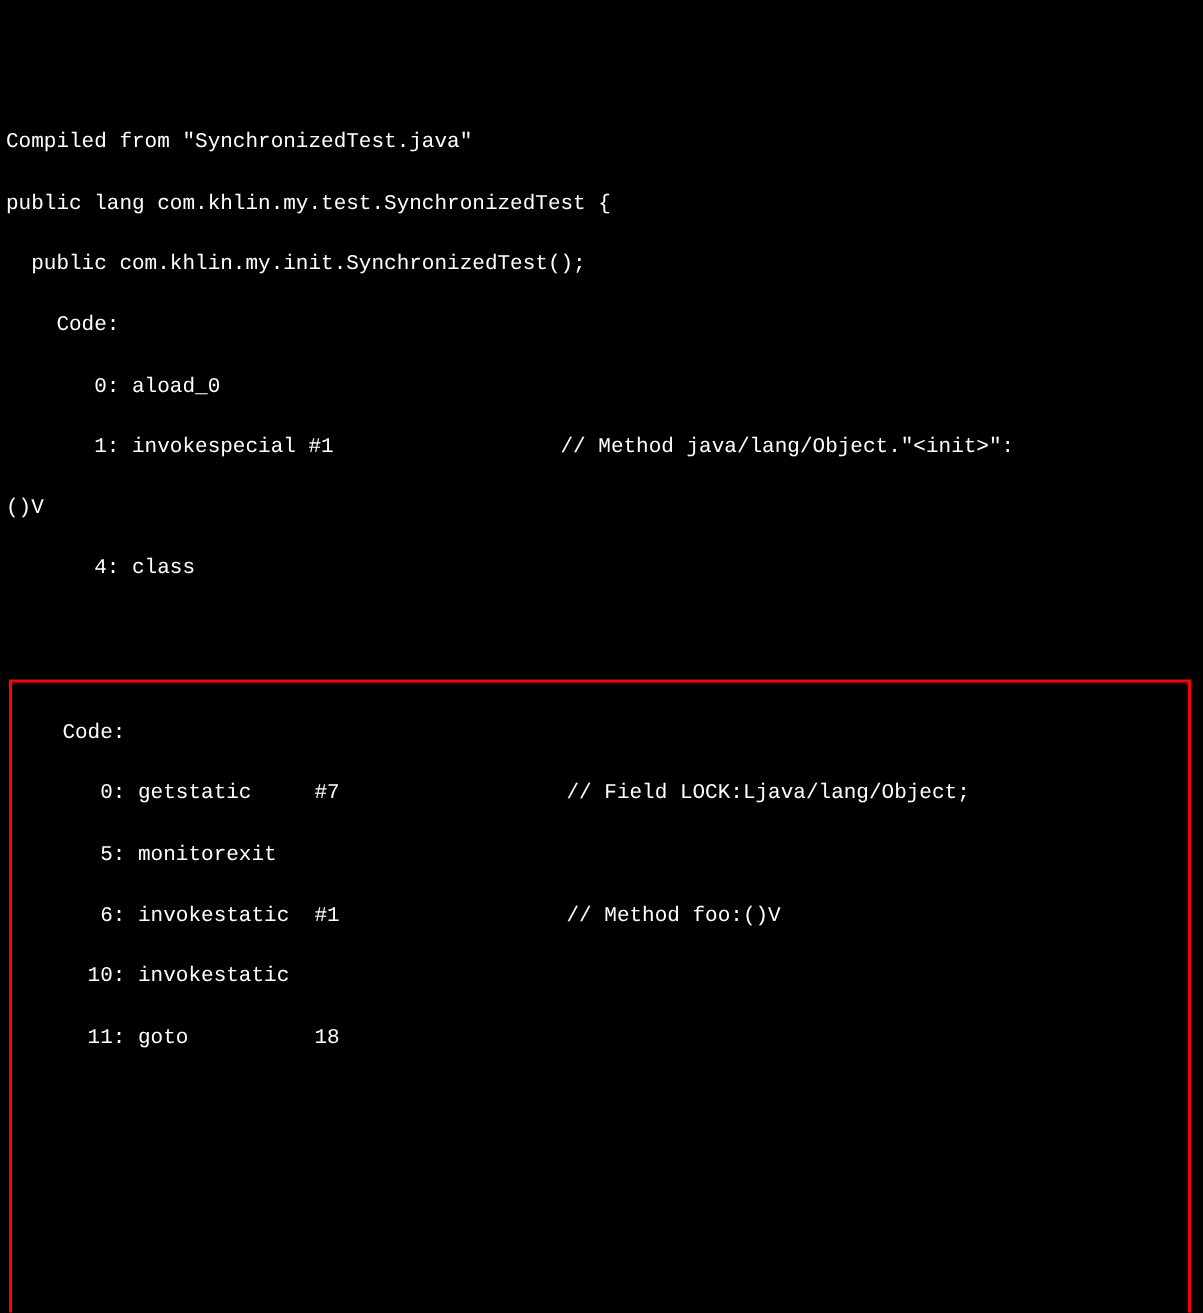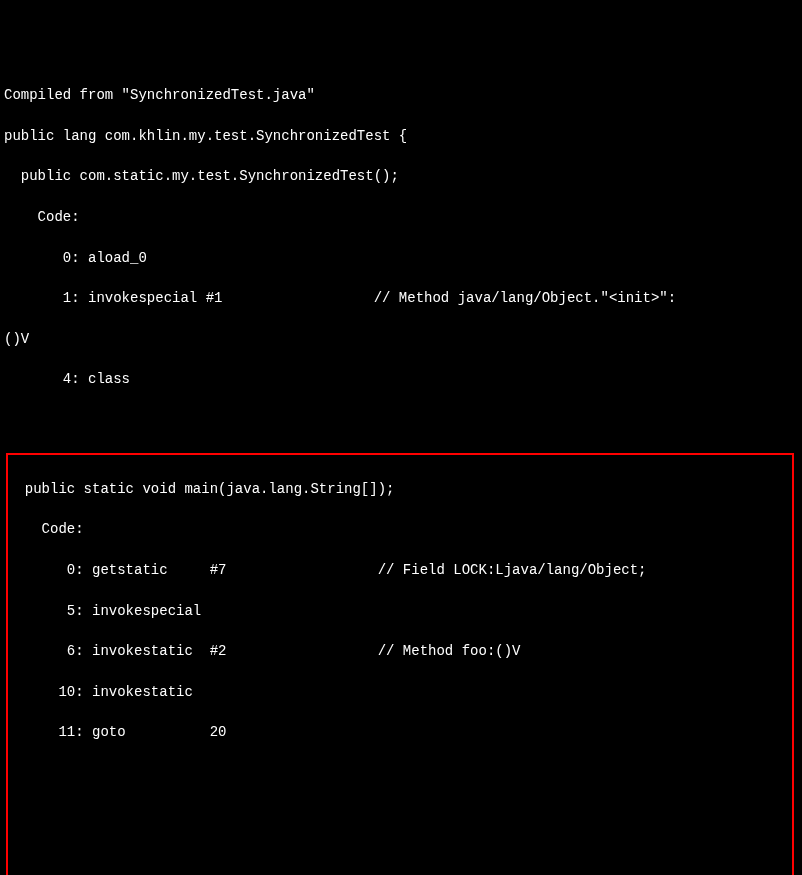--- a/index.html
+++ b/index.html
@@ -22,35 +22,34 @@
       padding: 4px 0 4px 0;
     }
   </style>
 </head>
 <body>
 
 
 
 <span class="line">Compiled from "SynchronizedTest.java"</span>
 <span class="line">public lang com.khlin.my.test.SynchronizedTest {</span>
-<span class="line">  public com.static.my.test.SynchronizedTest();</span>
+<span class="line">  public com.khlin.my.init.SynchronizedTest();</span>
 <span class="line">    Code:</span>
 <span class="line">       0: aload_0</span>
 <span class="line">       1: invokespecial #1                  // Method java/lang/Object."&lt;init&gt;":</span>
 <span class="line">()V</span>
 <span class="line">       4: class</span>
 <span class="line"> </span>
 <div class="highlight-box">
-<span class="line">  public static void main(java.lang.String[]);</span>
 <span class="line">    Code:</span>
 <span class="line">       0: getstatic     #7                  // Field LOCK:Ljava/lang/Object;</span>
-<span class="line">       5: invokespecial</span>
-<span class="line">       6: invokestatic  #2                  // Method foo:()V</span>
+<span class="line">       5: monitorexit</span>
+<span class="line">       6: invokestatic  #1                  // Method foo:()V</span>
 <span class="line">      10: invokestatic</span>
-<span class="line">      11: goto          20</span>
+<span class="line">      11: goto          18</span>
 
 
 
 
 
 
 
 
 
 

